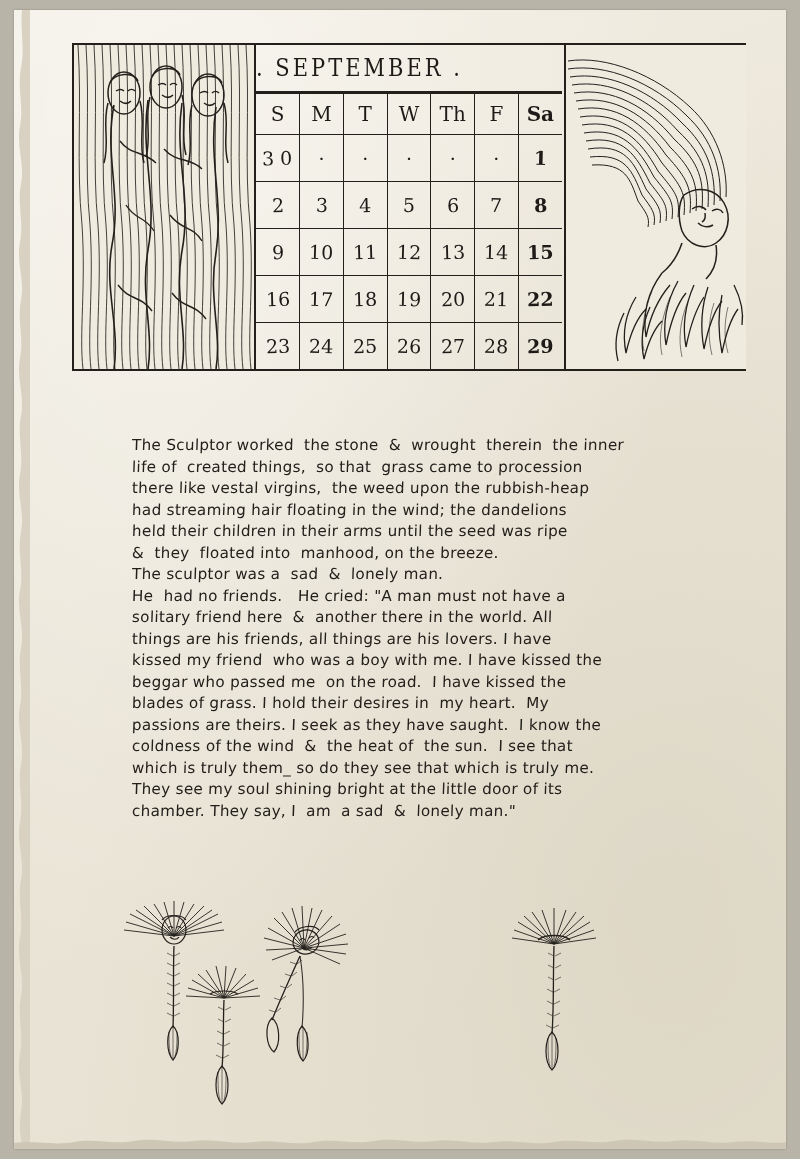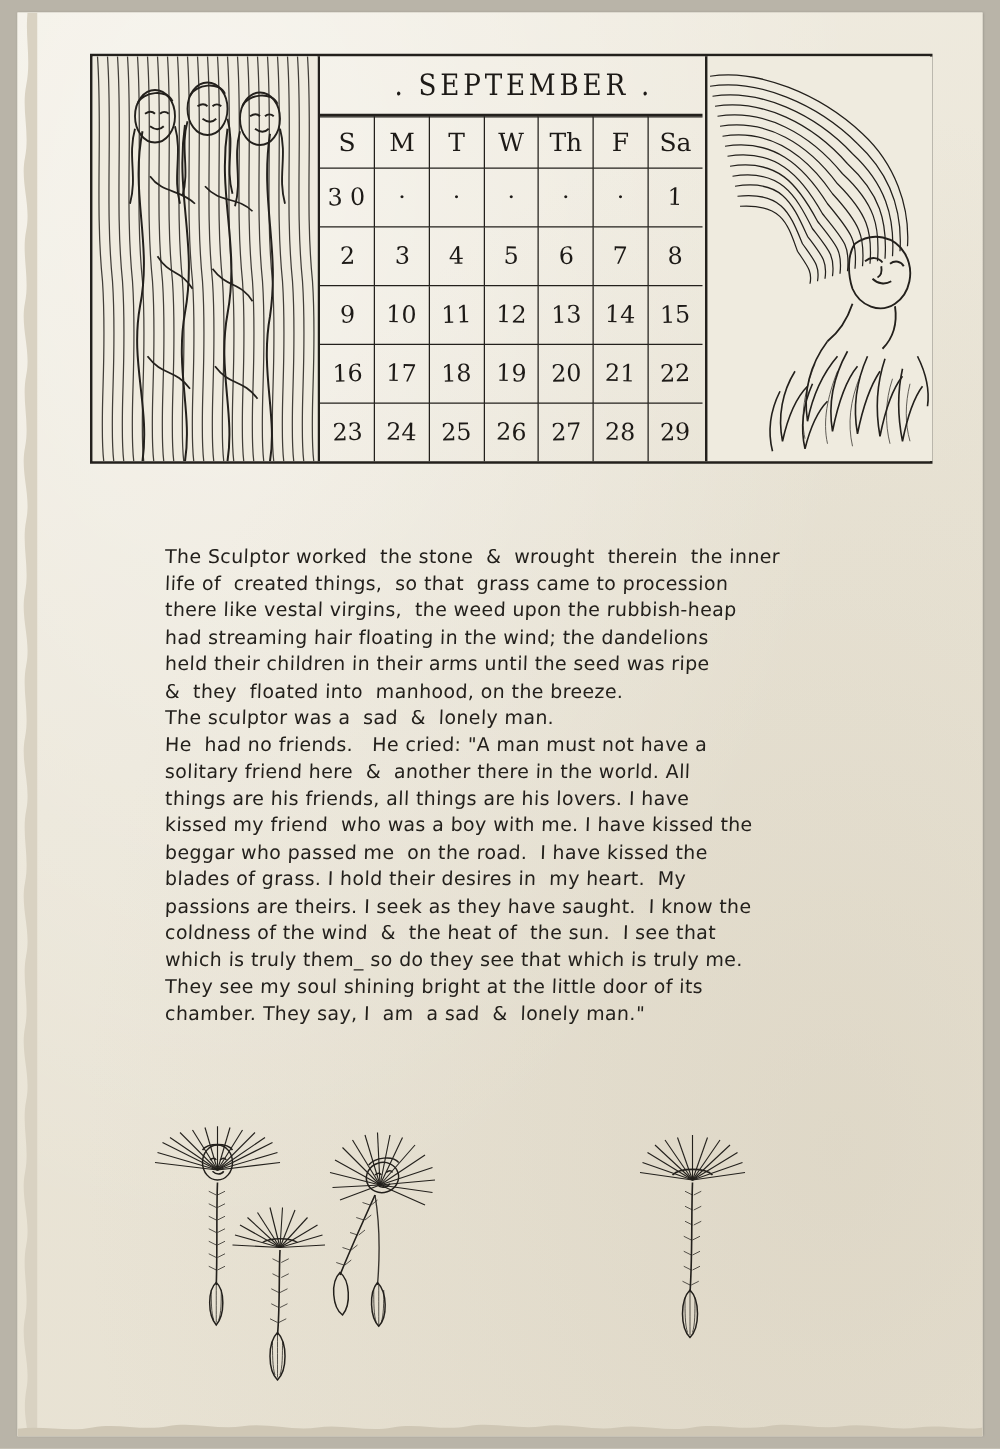--- a/index.html
+++ b/index.html
@@ -86,23 +86,22 @@
     position: absolute;
     left: 184px; top: 2px;
     width: 306px; height: 324px;
     box-sizing: border-box;
   }
   #month-title-cell {
     height: 48px;
     border-bottom: 2px solid #23201c;
     display: flex;
     align-items: center;
-    justify-content: center;
+    justify-content: flex-start;
     box-sizing: border-box;
-    padding-left: 20px;
   }
   #month-title {
     font-family: "DejaVu Serif", serif;
     font-size: 21px;
     letter-spacing: 3px;
     color: #1d1a17;
     transform: scaleY(1.12);
   }
   table.cal {
     border-collapse: collapse;
@@ -118,21 +117,21 @@
     font-size: 19px;
     color: #1d1a17;
     font-weight: normal;
     padding: 0;
   }
   table.cal th {
     height: 40px;
     font-size: 20px;
   }
   table.cal tr td:first-child, table.cal tr th:first-child { border-left: none; }
-  table.cal tr td:last-child, table.cal tr th:last-child { border-right: none; }
+  table.cal tr td:last-child, table.cal tr th:last-child { border-right: none; font-weight: bold; }
   table.cal tr:last-child td { border-bottom: none; }
   td.dotcell {
     font-size: 22px;
     line-height: 0;
     padding-bottom: 10px;
   }
   .daynum { display: inline-block; transform: rotate(-1.5deg); }
   .daynum.alt { transform: rotate(1.5deg); }
 
   

